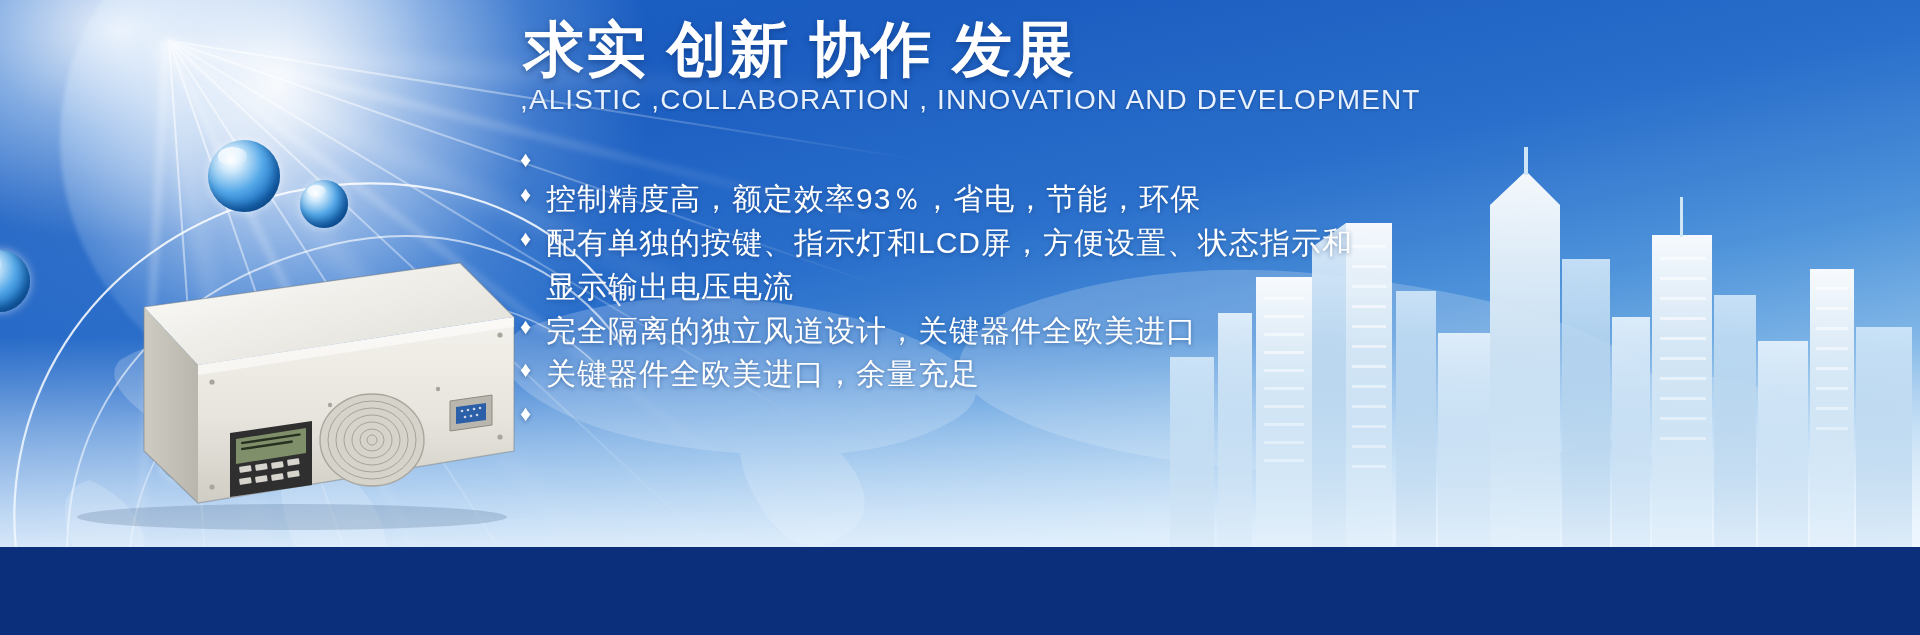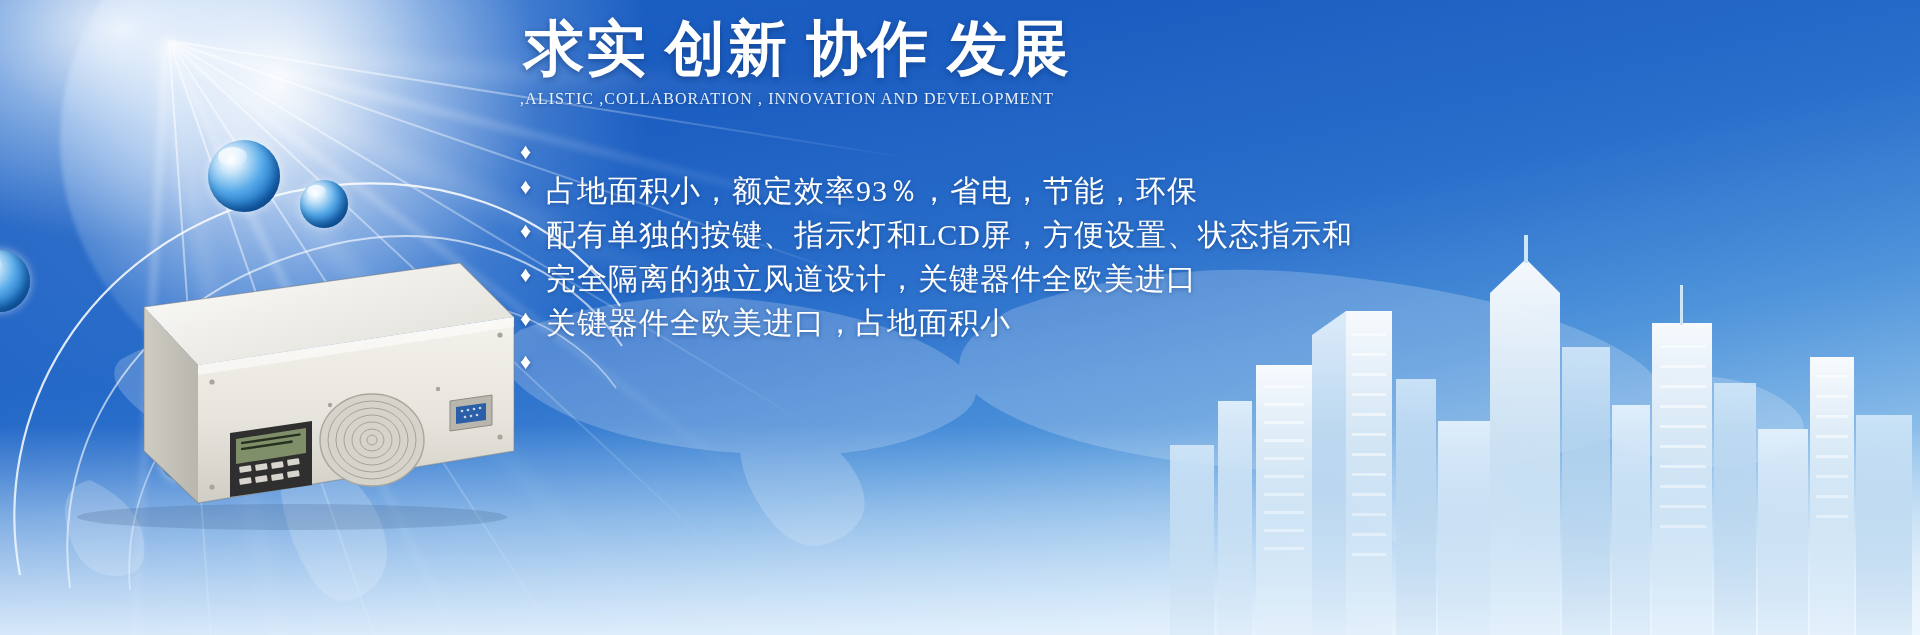--- a/index.html
+++ b/index.html
@@ -1,22 +1,22 @@
 <!DOCTYPE html>
 <html><head>
 <meta charset="utf-8">
 <style>
   html,body{margin:0;padding:0;background:#0b2f7a;}
   *{box-sizing:border-box;}
 
   .banner{
     position:relative;
-    width:1920px;height:635px;
+    width:1920px;height:547px;
     overflow:hidden;
-    font-family:Liberation Serif, serif;
+    font-family:Liberation Sans, sans-serif;
     background:
       radial-gradient(ellipse 900px 620px at 120px 30px, rgba(255,255,255,0.92) 0%, rgba(214,234,252,0.55) 16%, rgba(120,176,232,0.18) 34%, rgba(40,100,200,0.0) 58%),
       linear-gradient(168deg,#1d62c6 0%,#1a5cc0 22%,#2a6fcb 46%,#4e93da 64%,#89bce9 80%,#c6dff4 92%,#e6f1fb 100%);
   }
 
   
   .rays{position:absolute;left:-260px;top:-330px;width:1200px;height:1100px;
         opacity:.75;pointer-events:none;}
   .ray{position:absolute;left:430px;top:370px;transform-origin:0 0;
        width:760px;height:2px;
@@ -52,22 +52,22 @@
 
   
   .textcol{position:absolute;left:506px;top:18px;width:1180px;}
   .headline{
     font-size:60px;font-weight:bold;color:#ffffff;letter-spacing:2px;
     line-height:1.06;white-space:nowrap;
     text-shadow:0 2px 6px rgba(8,40,92,.45);
     padding-left:18px;
   }
   .subhead{
-    margin-top:8px;padding-left:14px;
-    font-size:16px;color:#e8f1fc;letter-spacing:1.1px;white-space:nowrap;
+    margin-top:2px;padding-left:14px;
+    font-size:28px;color:#e8f1fc;letter-spacing:1.1px;white-space:nowrap;
     text-shadow:0 1px 3px rgba(8,40,92,.4);
   }
   .bullets{margin-top:26px;padding-left:14px;}
   .bullet{
     display:flex;align-items:flex-start;
     font-size:30px;color:#ffffff;line-height:1.46;
     letter-spacing:1px;
     text-shadow:0 1px 4px rgba(10,45,100,.45);
     white-space:nowrap;
   }
@@ -305,33 +305,37 @@
   <div class="textcol">
     <div class="headline">求实 创新 协作 发展</div>
     <div class="subhead">,ALISTIC ,COLLABORATION , INNOVATION AND DEVELOPMENT</div>
 
     <div class="bullets">
       <div class="bullet">
         <span class="dia">♦</span>
       </div>
       <div class="bullet">
         <span class="dia">♦</span>
-        <span class="txt">占地面积小，额定效率93％，省电，节能，环保</span>
+        <span class="txt">控制精度高，额定效率93％，省电，节能，环保</span>
       </div>
       <div class="bullet">
         <span class="dia">♦</span>
         <span class="txt">配有单独的按键、指示灯和LCD屏，方便设置、状态指示和</span>
       </div>
+      <div class="bullet cont">
+        <span class="dia">♦</span>
+        <span class="txt">显示输出电压电流</span>
+      </div>
       <div class="bullet">
         <span class="dia">♦</span>
         <span class="txt">完全隔离的独立风道设计，关键器件全欧美进口</span>
       </div>
       <div class="bullet">
         <span class="dia">♦</span>
-        <span class="txt">关键器件全欧美进口，占地面积小</span>
+        <span class="txt">关键器件全欧美进口，余量充足</span>
       </div>
       <div class="bullet">
         <span class="dia">♦</span>
       </div>
     </div>
   </div>
 
 </div>
 
 </body></html>

